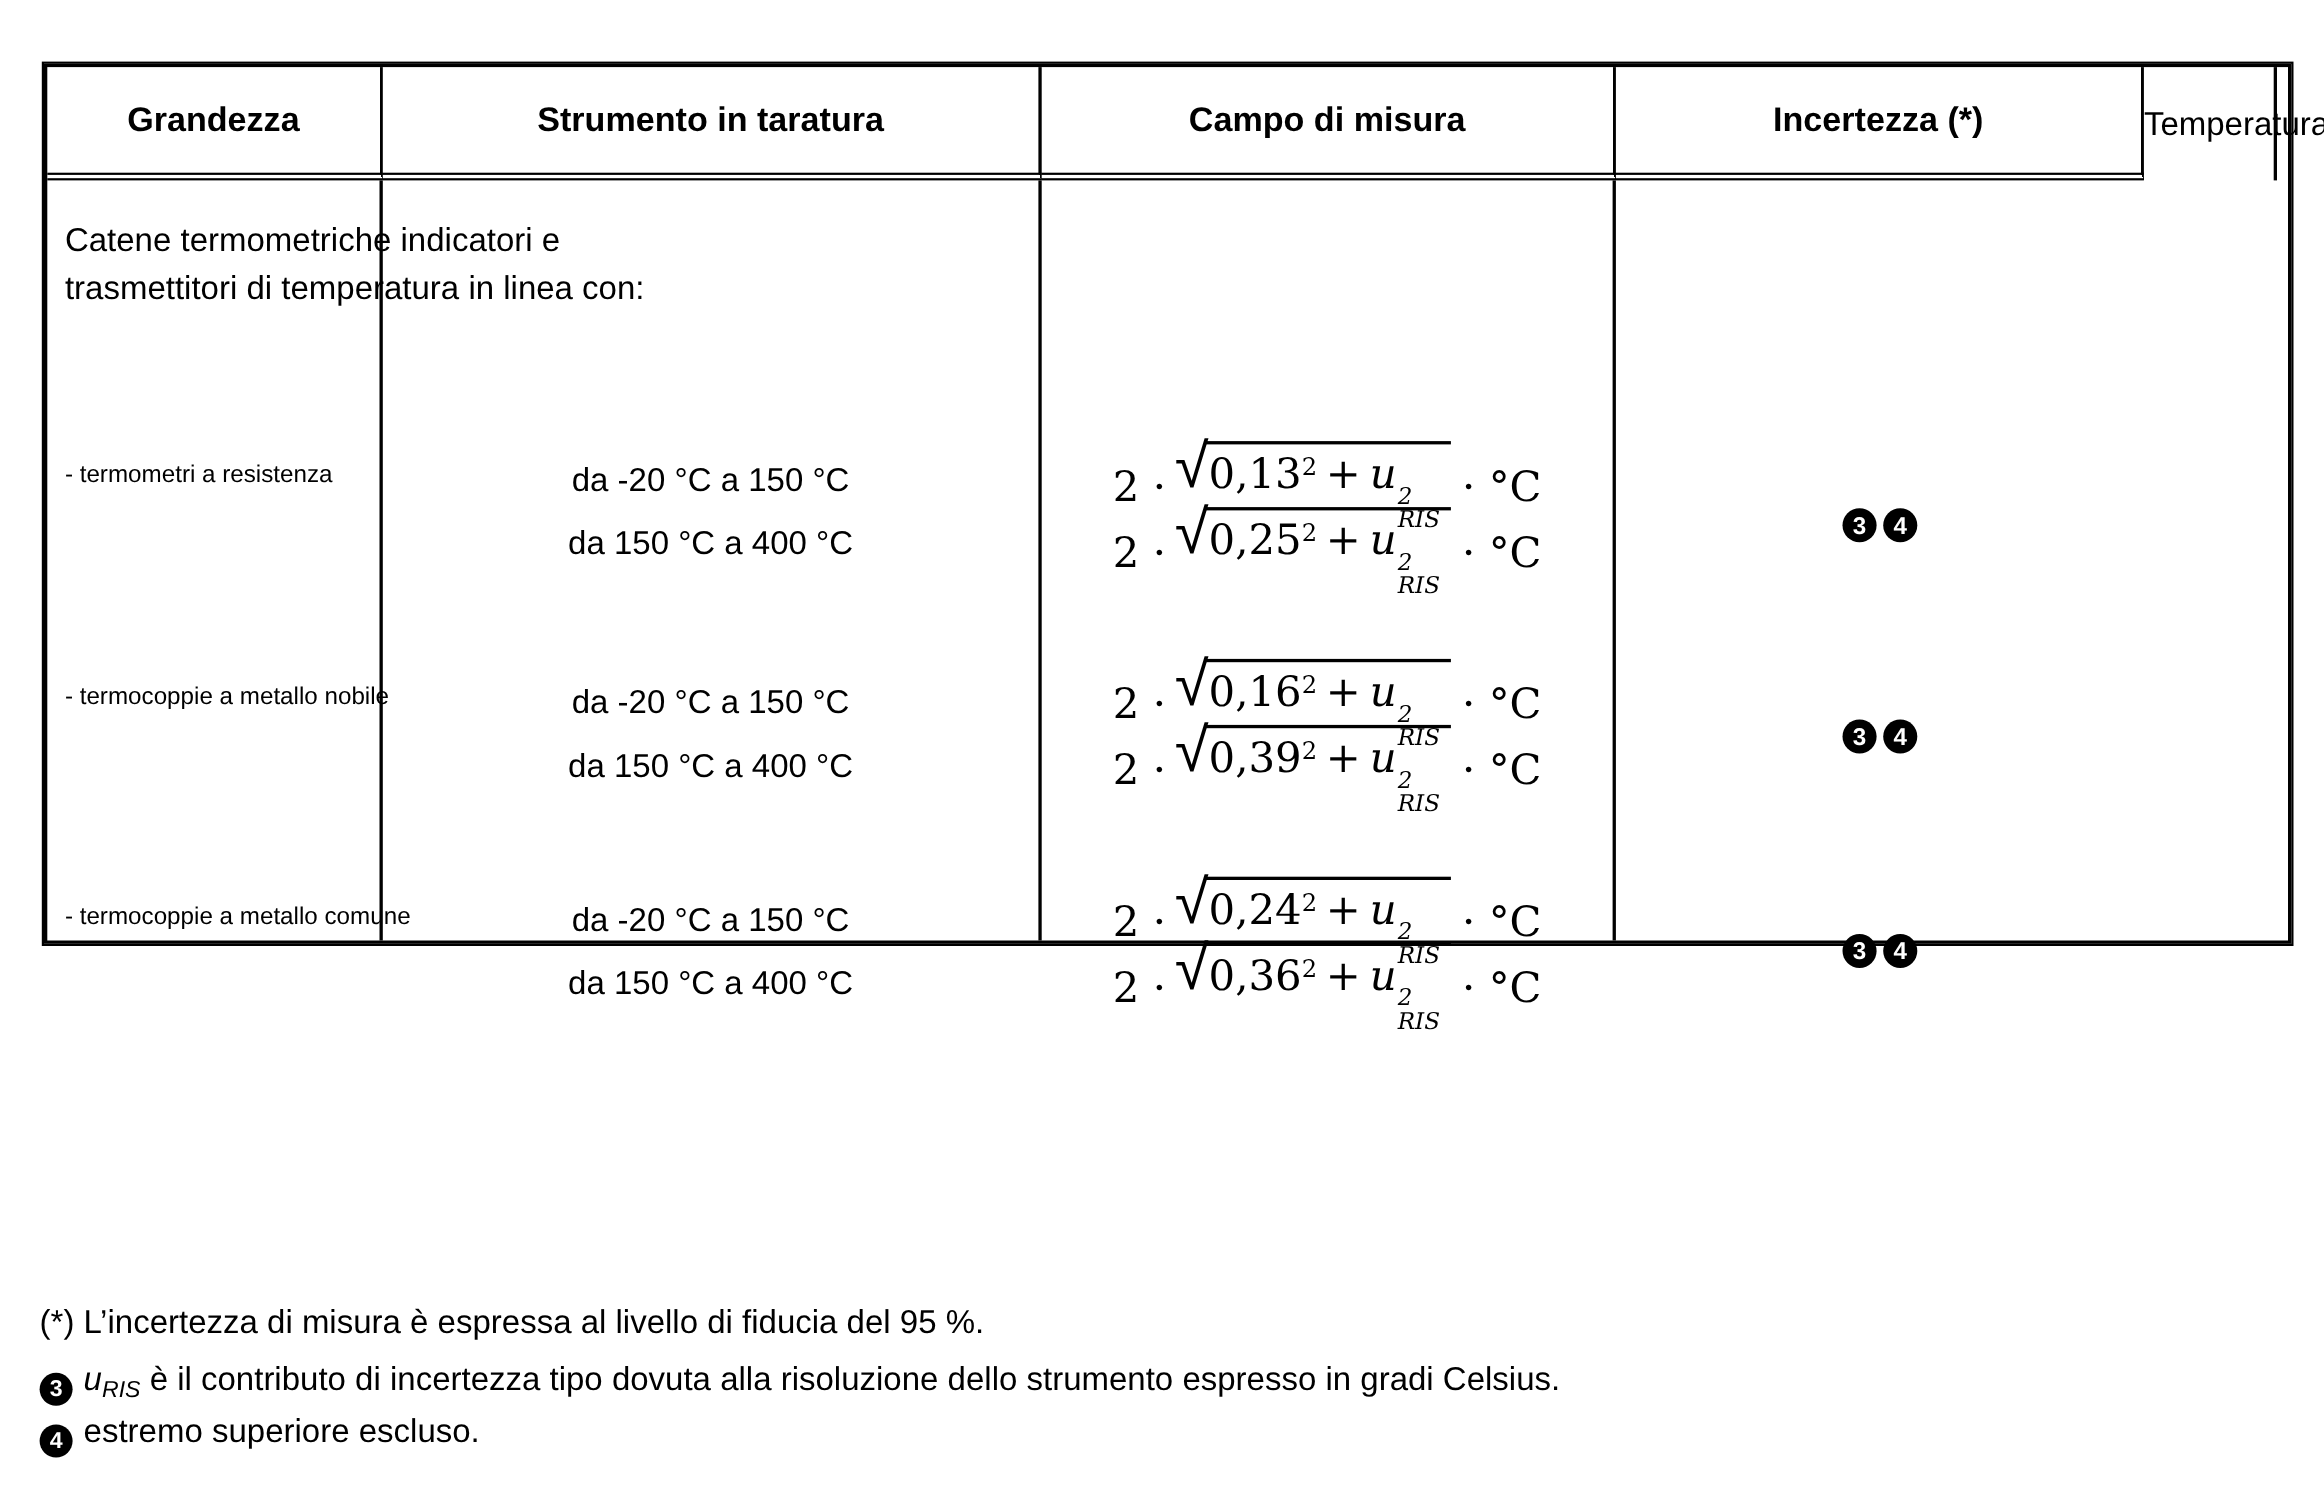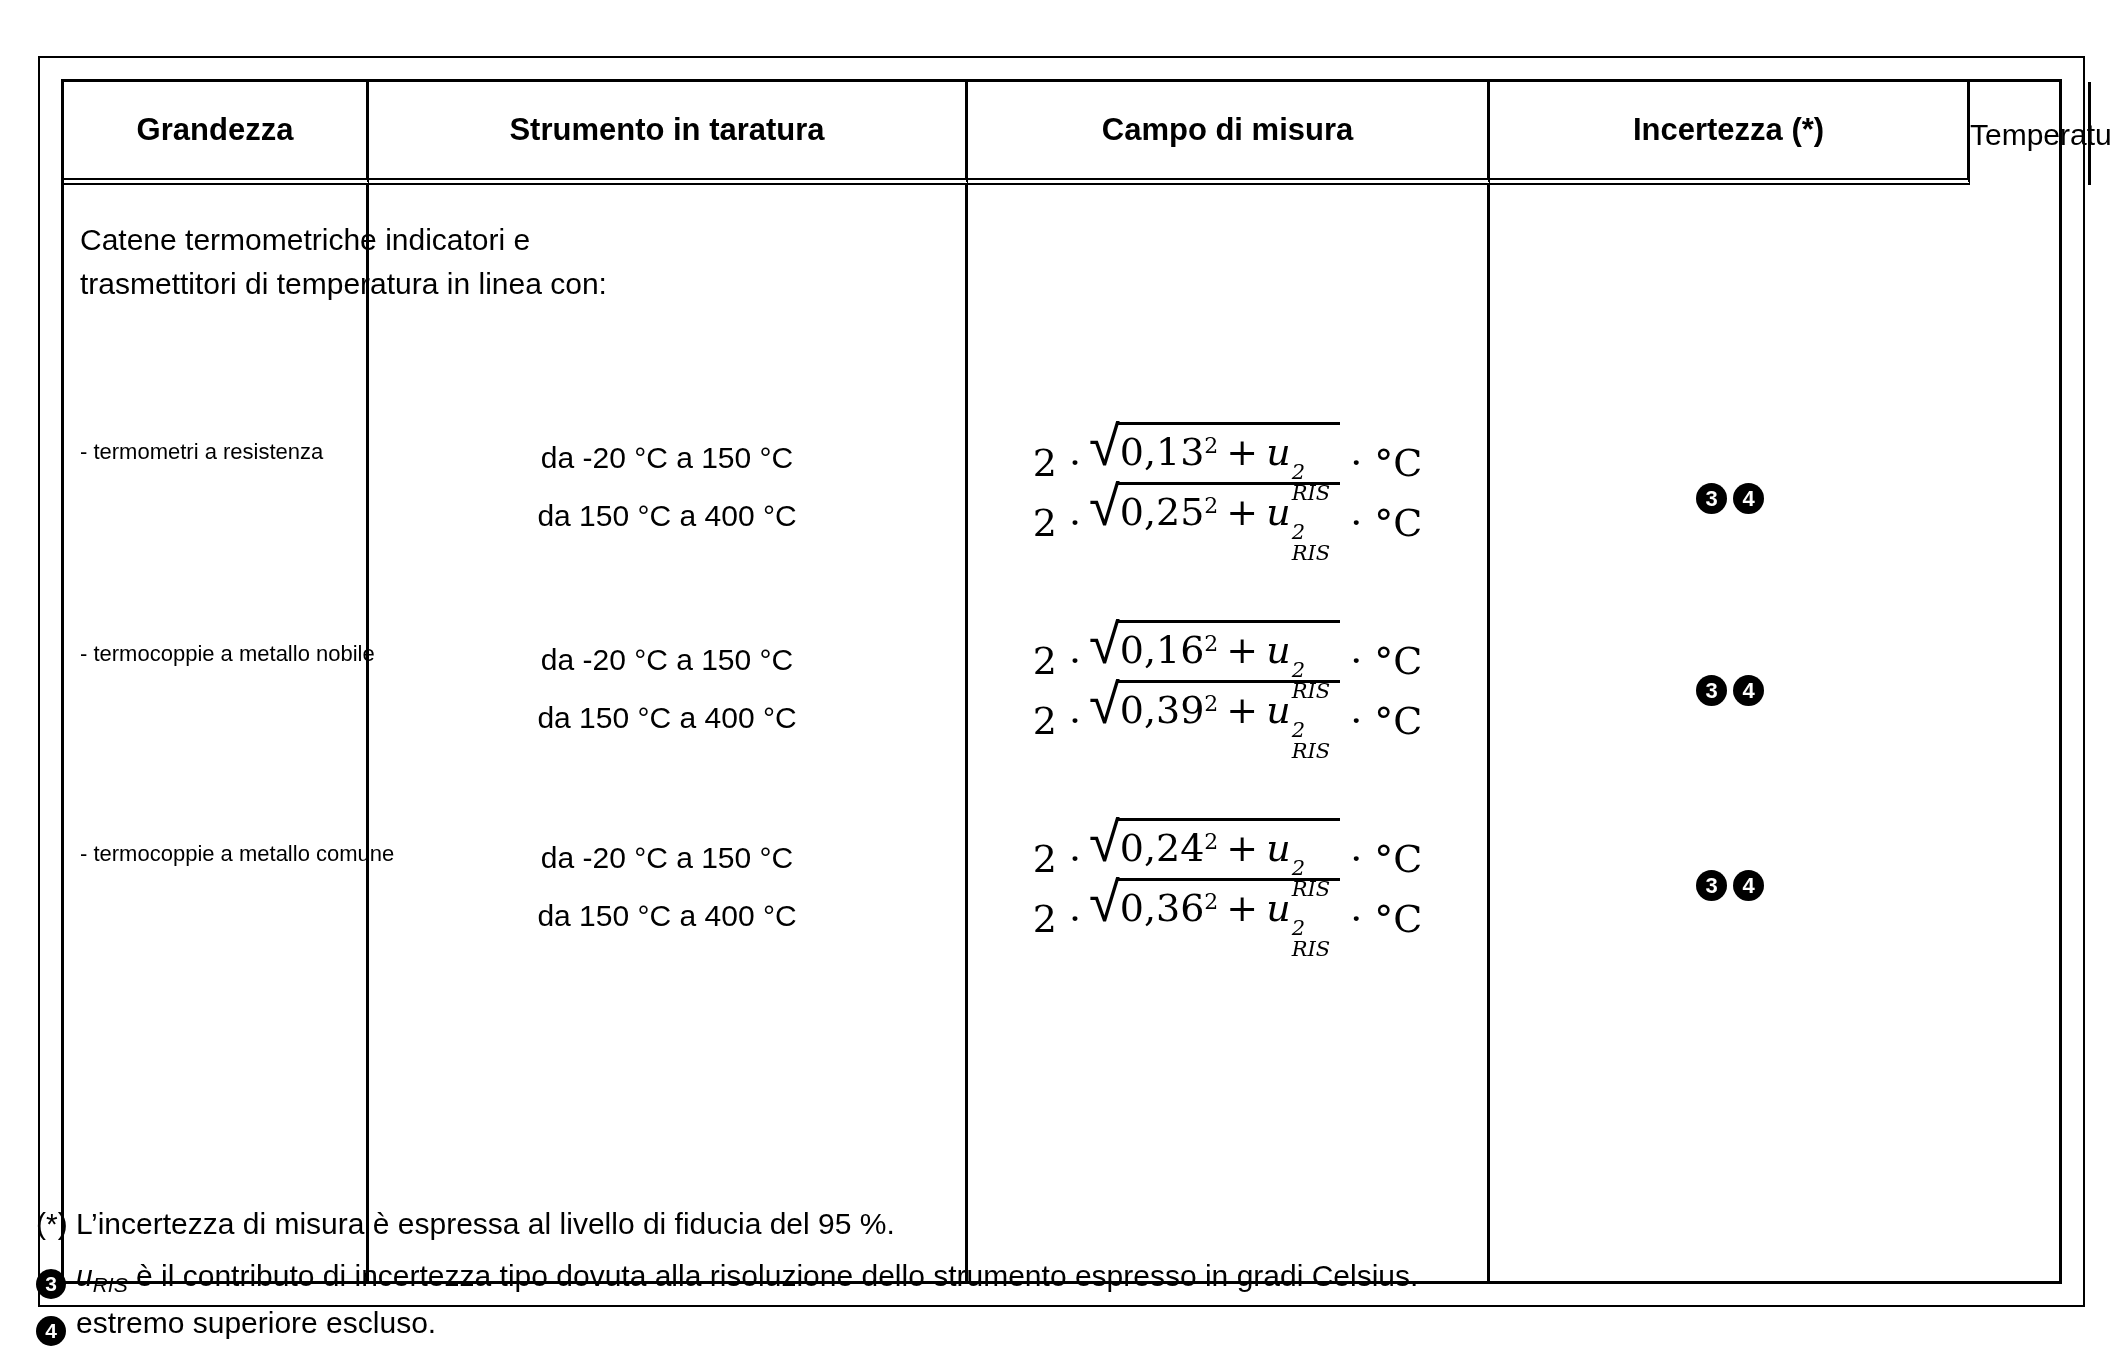--- a/index.html
+++ b/index.html
@@ -1,22 +1,22 @@
 <!DOCTYPE html>
 <html><head>
 <meta charset="utf-8">
 <style>
   * { margin:0; padding:0; box-sizing:border-box; }
   html,body { width:2113px; height:1362px; background:#ffffff; color:#000000;
               font-family:"Liberation Sans", sans-serif; position:relative; overflow:hidden; }
 
   
   .table-frame {
-    position:absolute; left:38px; top:56px; width:2047px; height:1251px;
-    border:2px solid #000; padding:21px; background:#fff;
+    position:absolute; left:38px; top:56px; width:2047px; height:804px;
+    border:2px solid #000; padding:0; background:#fff;
   }
   .cal-table {
     width:100%; height:100%;
     border:3px solid #000;
     display:grid;
     grid-template-columns:305px 599px 522px 480px 121px;
     grid-template-rows:103px 1fr;
   }
   .hcell {
     border-right:3px solid #000;
@@ -56,21 +56,21 @@
   
   .note-pair { left:0; right:0; text-align:center; }
   .note-badge {
     display:inline-flex; width:31px; height:31px; border-radius:50%;
     background:#000; color:#fff; align-items:center; justify-content:center;
     font-weight:bold; font-size:22px; font-family:"Liberation Sans", sans-serif;
   }
   .note-pair .note-badge + .note-badge { margin-left:6px; }
 
   
-  .footnote { position:absolute; left:36px; font-size:30px; white-space:nowrap;margin-top:21px; }
+  .footnote { position:absolute; left:36px; font-size:30px; white-space:nowrap; }
   .footnote .note-badge { width:30px; height:30px; font-size:21px; vertical-align:-5px; margin-right:10px; }
   .fn-sym { font-style:italic; }
   .fn-sym sub { font-size:21px; font-style:italic; vertical-align:-6px; }
 </style>
 </head>
 <body>
 
 <div class="table-frame">
   <div class="cal-table">
 

